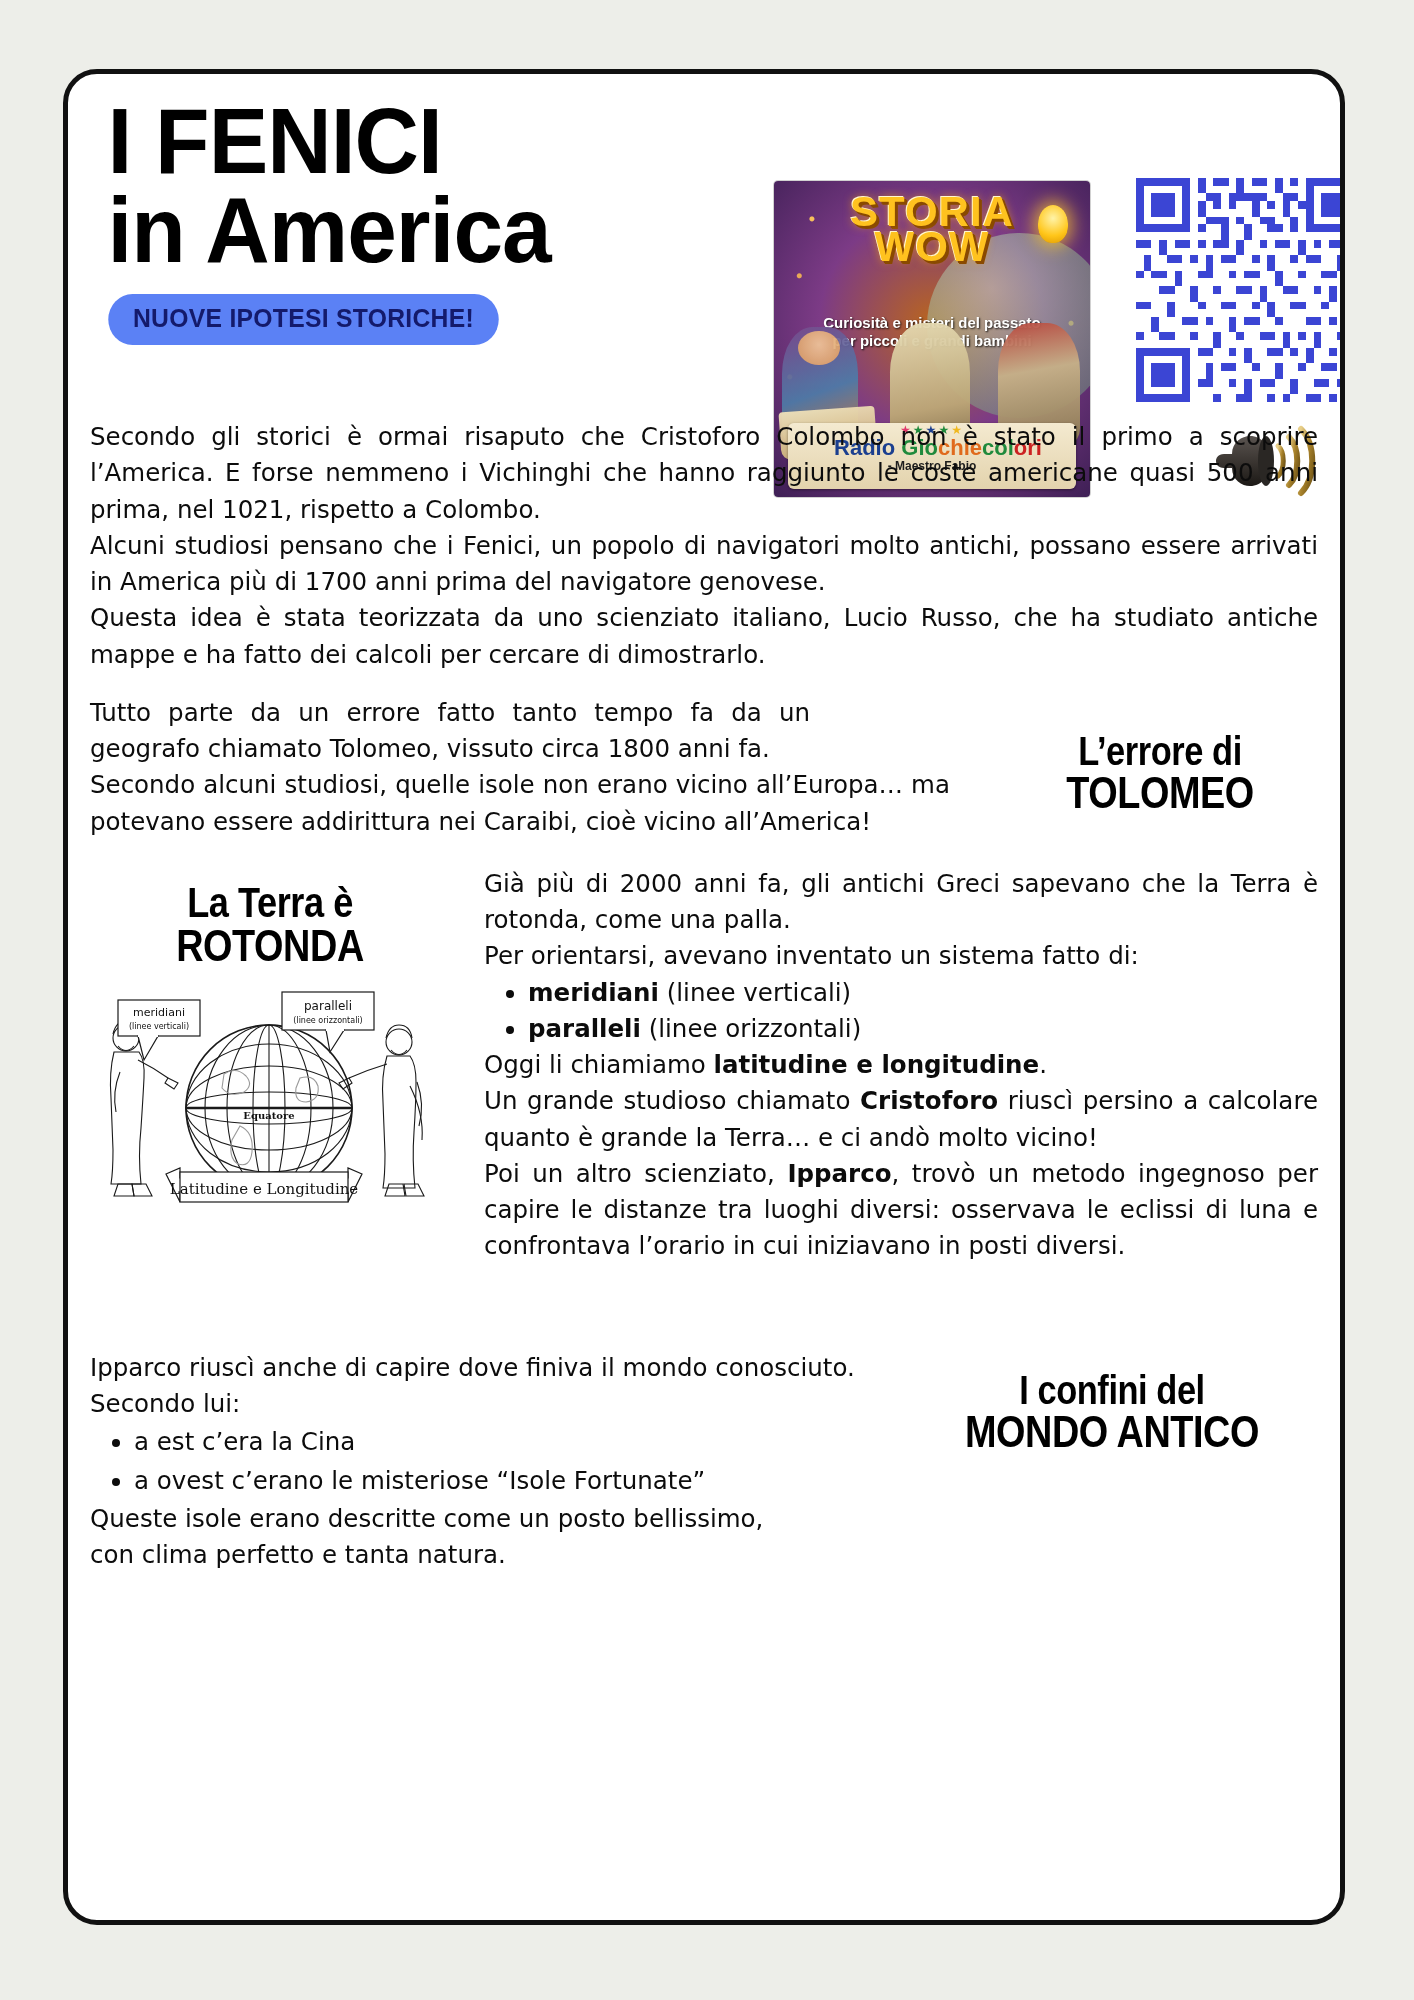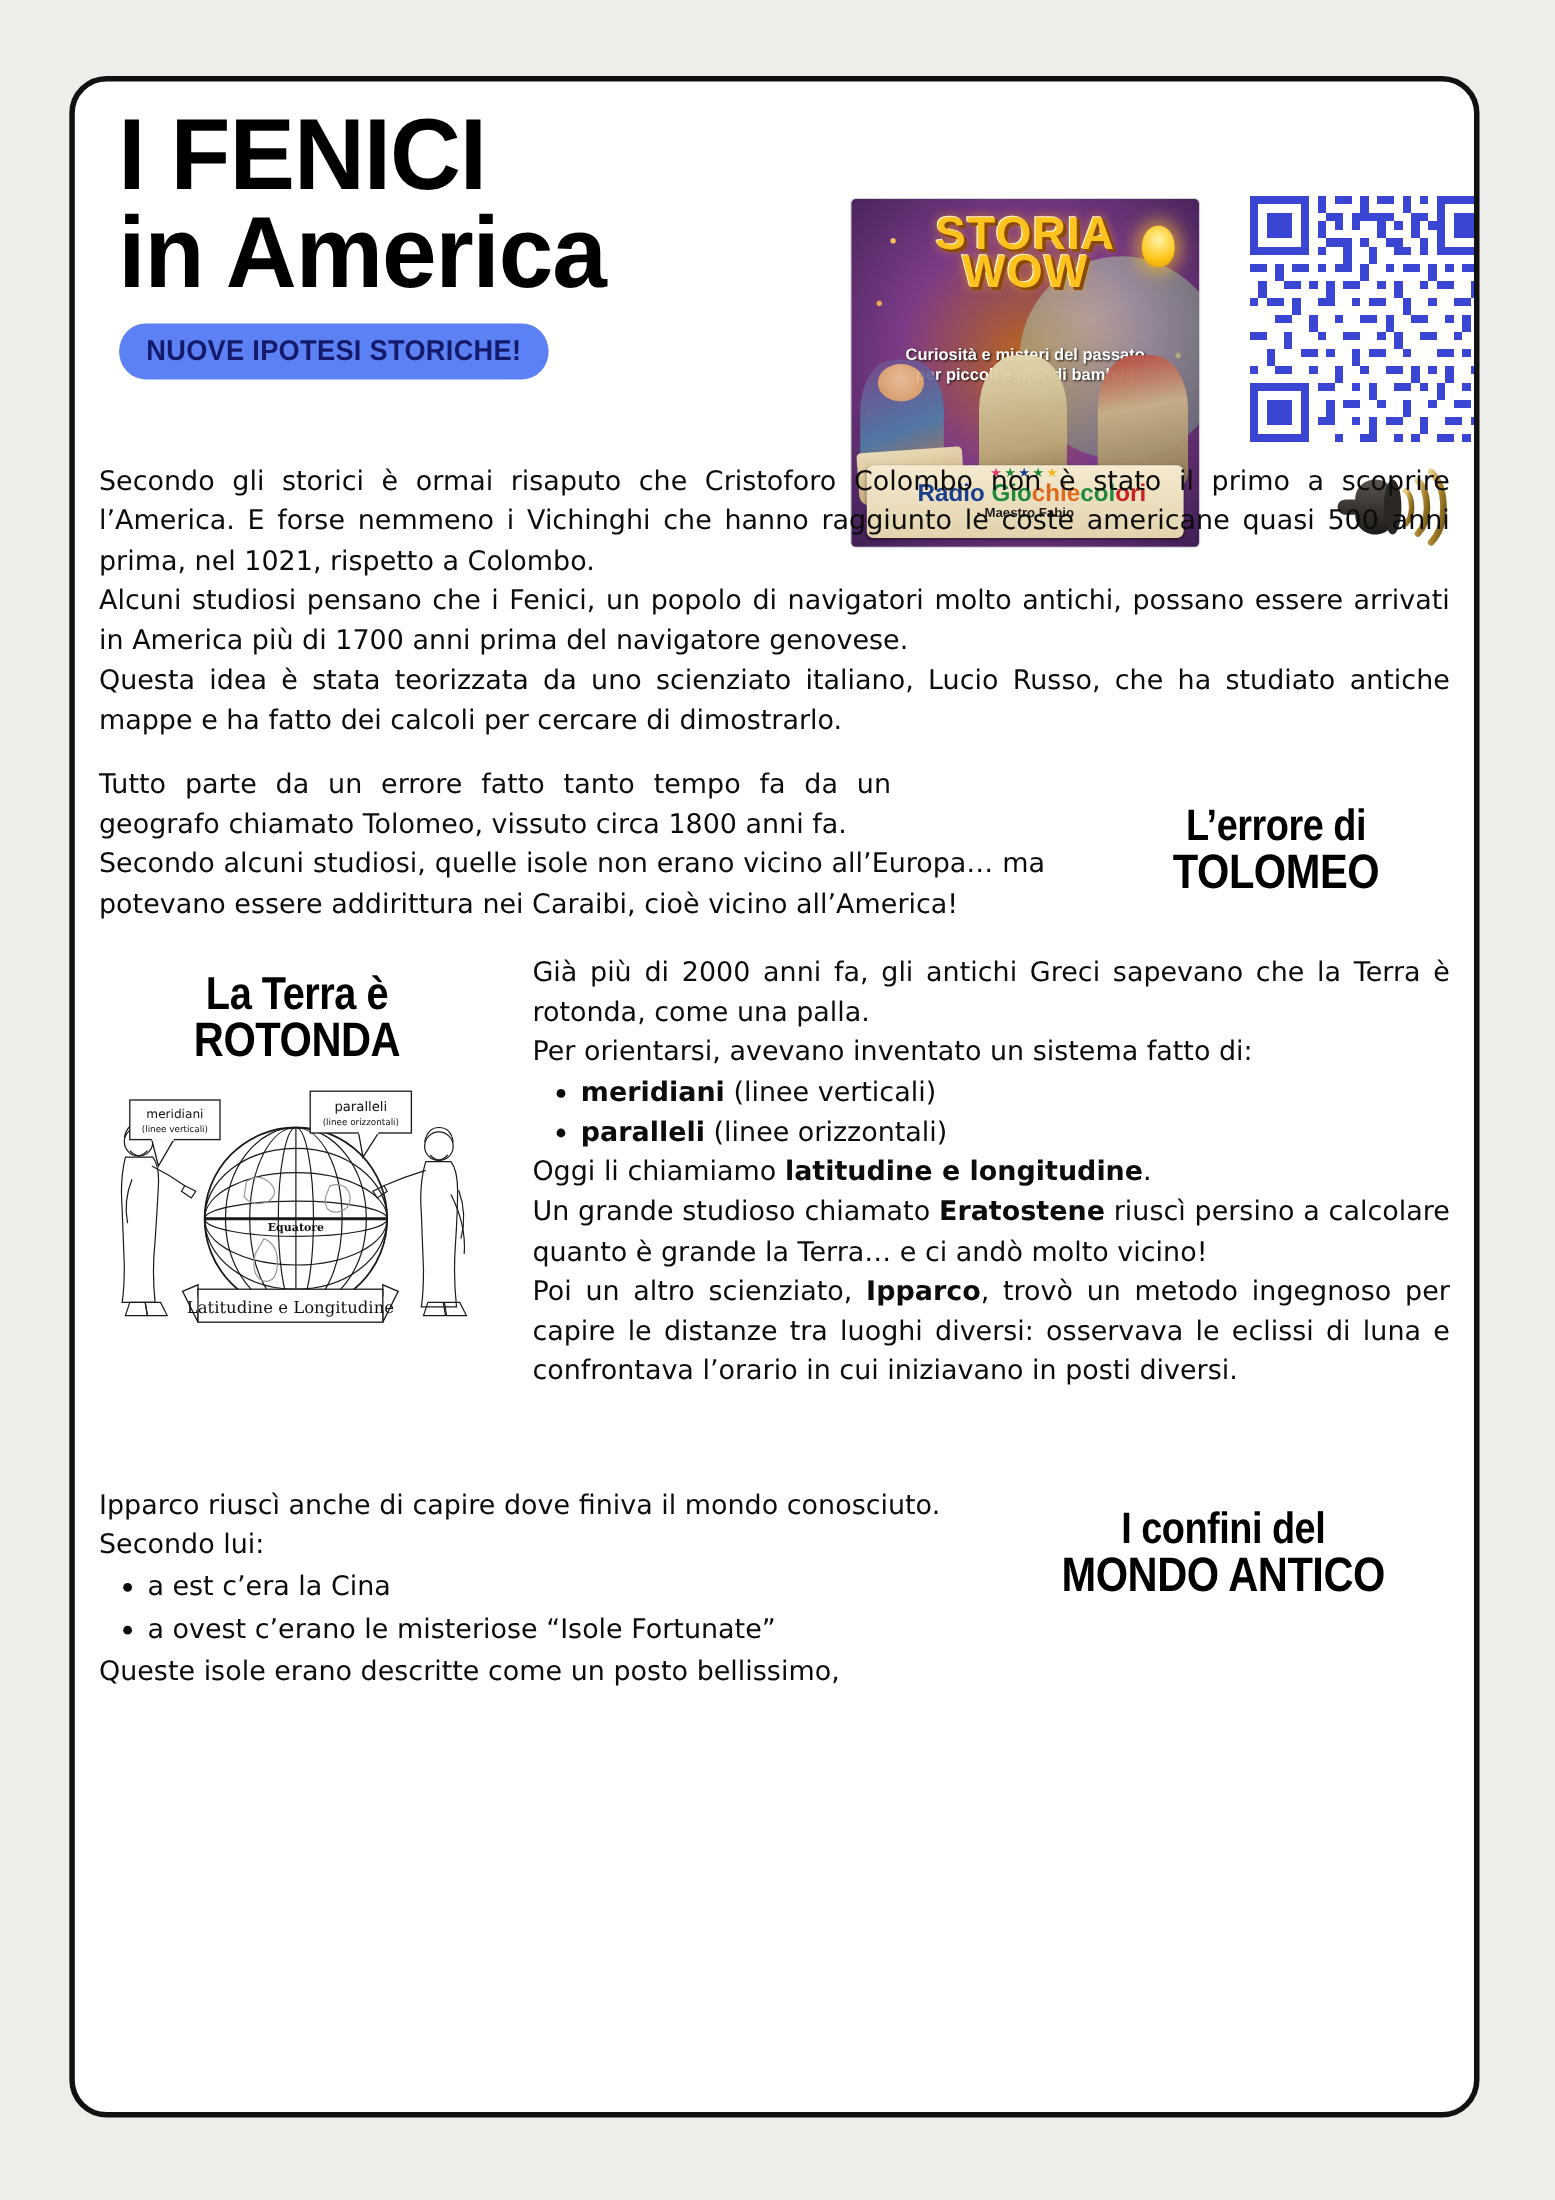--- a/index.html
+++ b/index.html
@@ -465,33 +465,34 @@
       </div>
 
       <div class="terra-col">
         <p class="tx just">Già più di 2000 anni fa, gli antichi Greci sapevano che la Terra è rotonda, come una palla.</p>
         <p class="tx">Per orientarsi, avevano inventato un sistema fatto di:</p>
         <ul class="bl tight">
           <li><b class="bd">meridiani</b><span> (linee verticali)</span></li>
           <li><b class="bd">paralleli</b><span> (linee orizzontali)</span></li>
         </ul>
         <p class="tx"><span>Oggi li chiamiamo </span><b class="bd">latitudine e longitudine</b><span>.</span></p>
-        <p class="tx just"><span>Un grande studioso chiamato </span><b class="bd">Eratostene</b><span> riuscì persino a calcolare quanto è grande la Terra… e ci andò molto vicino!</span></p>
+        <p class="tx just"><span>Un grande studioso chiamato </span><b class="bd">Cristoforo</b><span> riuscì persino a calcolare quanto è grande la Terra… e ci andò molto vicino!</span></p>
         <p class="tx just"><span>Poi un altro scienziato, </span><b class="bd">Ipparco</b><span>, trovò un metodo ingegnoso per capire le distanze tra luoghi diversi: osservava le eclissi di luna e confrontava l’orario in cui iniziavano in posti diversi.</span></p>
       </div>
     </div>
 
     <div class="sect-confini">
       <div class="confini-head side-head">
         <div>I confini del</div>
         <div class="l2">MONDO ANTICO</div>
       </div>
       <p class="tx">Ipparco riuscì anche di capire dove finiva il mondo conosciuto.</p>
       <p class="tx">Secondo lui:</p>
       <ul class="bl">
         <li>a est c’era la Cina</li>
         <li>a ovest c’erano le misteriose “Isole Fortunate”</li>
       </ul>
       <p class="tx">Queste isole erano descritte come un posto bellissimo,</p>
+      <p class="tx">con clima perfetto e tanta natura.</p>
     </div>
 
   </div>
 </div>
 
 </body></html>

